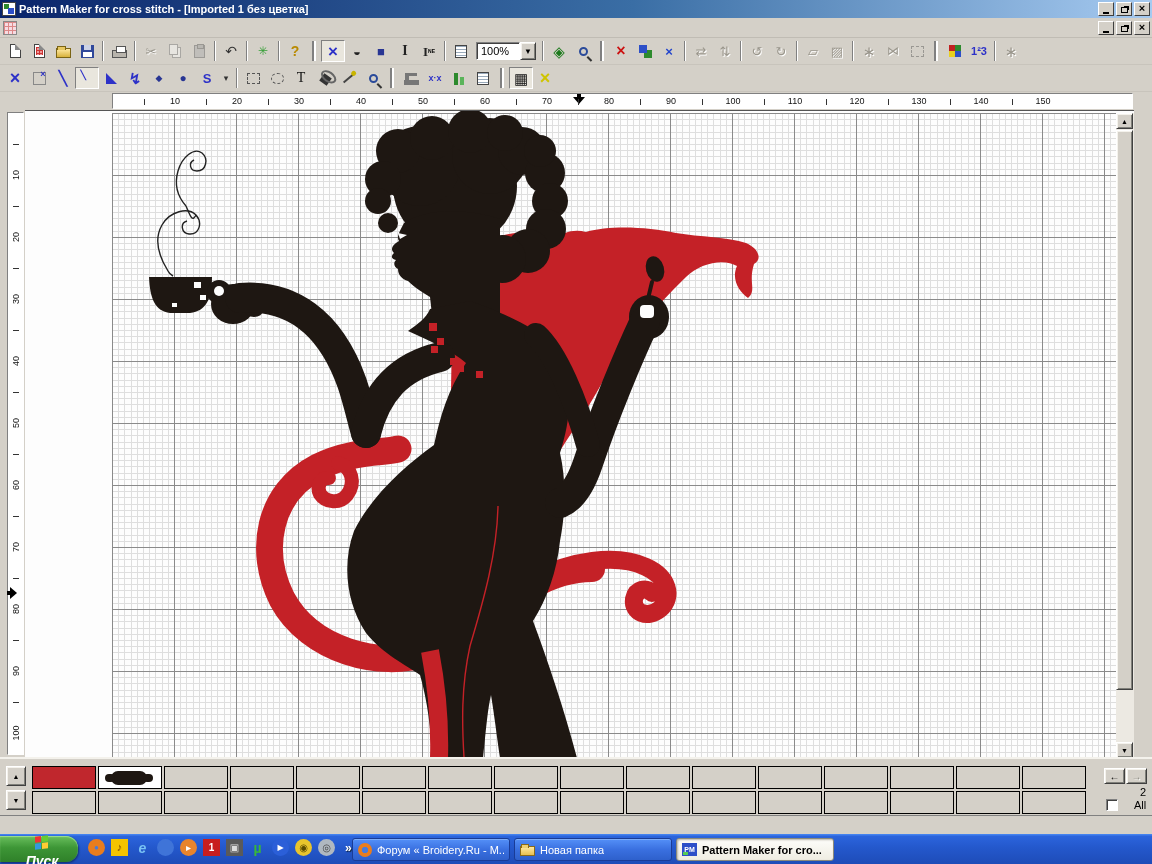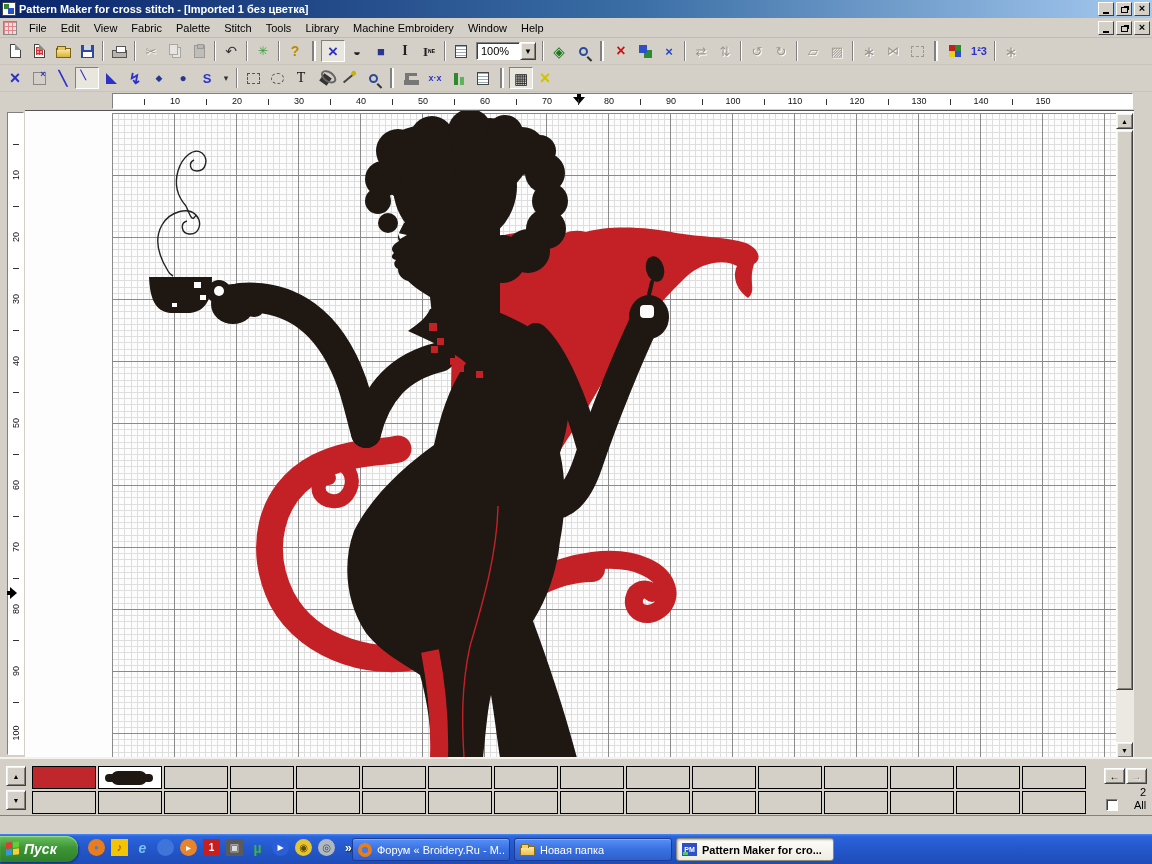--- a/index.html
+++ b/index.html
@@ -148,21 +148,21 @@
   #statusbar { position:absolute; left:0; top:816px; width:1152px; height:18px; background:#d4d0c8;
     border-top:1px solid #fff; font-size:11px; }
   #status-ready { position:absolute; left:6px; top:2px; }
   .status-pane { position:absolute; top:1px; height:15px; border:1px solid; border-color:#808080 #fff #fff #808080; padding:1px 4px; white-space:nowrap; overflow:hidden; }
 
   
   #taskbar { position:absolute; left:0; top:834px; width:1152px; height:30px;
     background:linear-gradient(#4a8af4 0%,#2b64dc 8%,#2458cc 45%,#1e4cb8 100%); }
   #start-btn { position:absolute; left:0; top:2px; height:26px; width:78px; border-radius:0 12px 12px 0;
     background:linear-gradient(#6abf5e,#3d9636 45%,#2f8029); box-shadow:inset 0 1px 1px #9ee08e, 1px 1px 2px rgba(0,0,0,.4);
-    display:flex; align-items:center; color:#fff; font-weight:bold; font-size:14px; font-style:italic; padding-left:6px; gap:4px; }
+    display:flex; align-items:center; color:#fff; font-weight:bold; font-size:14px; font-style:italic; padding-left:6px; gap:4px;flex-direction:column; }
   #start-flag { width:14px; height:14px; display:grid; grid-template-columns:6px 6px; grid-template-rows:6px 6px; gap:1px; transform:skewY(-6deg); }
   #start-flag i:nth-child(1){background:#e33;} #start-flag i:nth-child(2){background:#6c3;}
   #start-flag i:nth-child(3){background:#39d;} #start-flag i:nth-child(4){background:#fc3;}
   #quicklaunch { position:absolute; left:88px; top:5px; display:flex; gap:6px; align-items:center; }
   .ql { width:17px; height:17px; display:flex; align-items:center; justify-content:center; font-size:11px; line-height:1; }
   #ql-chevron { color:#fff; font-weight:bold; font-size:12px; margin-left:4px; text-shadow:1px 1px 1px #123; }
   #tasks { position:absolute; left:352px; top:4px; display:flex; gap:4px; }
   .task-btn { width:158px; height:23px; border-radius:3px; background:linear-gradient(#5490f8,#3a70e0 50%,#2e60cc);
     border:1px solid #1a3c96; box-shadow:inset 0 1px 0 #7cacfa; color:#fff; display:flex; align-items:center; gap:5px; padding:0 5px; }
   .task-btn.active { background:linear-gradient(#fdfdfa,#efede2); color:#000; font-weight:bold; box-shadow:inset 1px 1px 2px #b8b4a8; border-color:#8a8a7a; }
@@ -200,33 +200,20 @@
           <span class="ico-restore"></span>
         </span>
       <span class="win-btn raised">
           <span class="ico-close">×</span>
         </span>
     </span>
   </div>
 
   <div id="menubar">
     <span id="doc-icon"></span>
-    <span id="menu-items" style="display:flex">
-        <span class="menu-item">File</span>
-        <span class="menu-item">Edit</span>
-        <span class="menu-item">View</span>
-        <span class="menu-item">Fabric</span>
-        <span class="menu-item">Palette</span>
-        <span class="menu-item">Stitch</span>
-        <span class="menu-item">Tools</span>
-        <span class="menu-item">Library</span>
-        <span class="menu-item">Machine Embroidery</span>
-        <span class="menu-item">Window</span>
-        <span class="menu-item">Help</span>
-      </span>
     <span class="win-btns">
       <span class="win-btn raised">
           <span class="ico-min"></span>
         </span>
       <span class="win-btn raised">
           <span class="ico-restore"></span>
         </span>
       <span class="win-btn raised">
           <span class="ico-close">×</span>
         </span>

